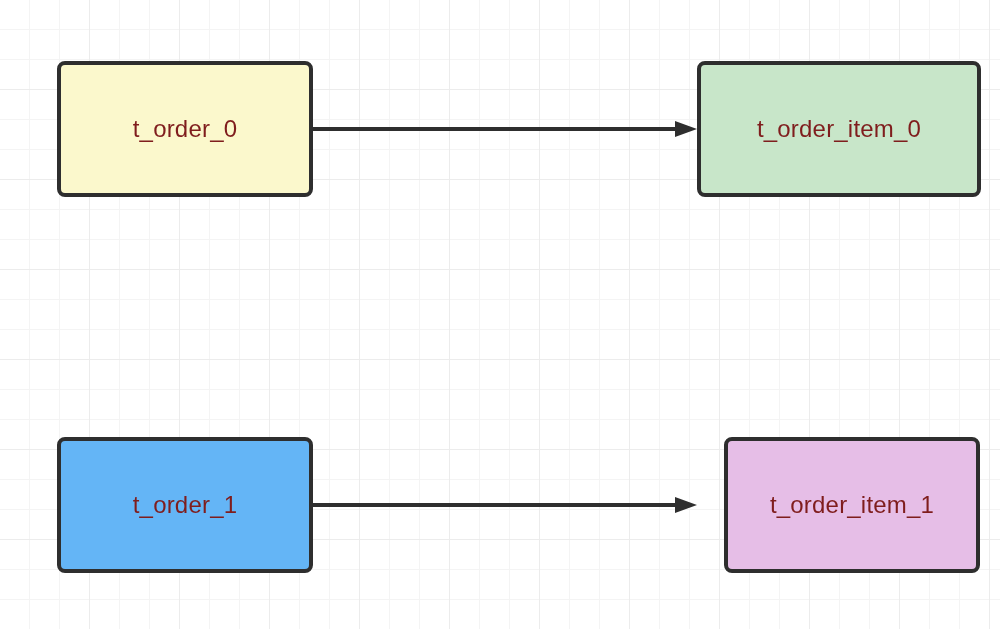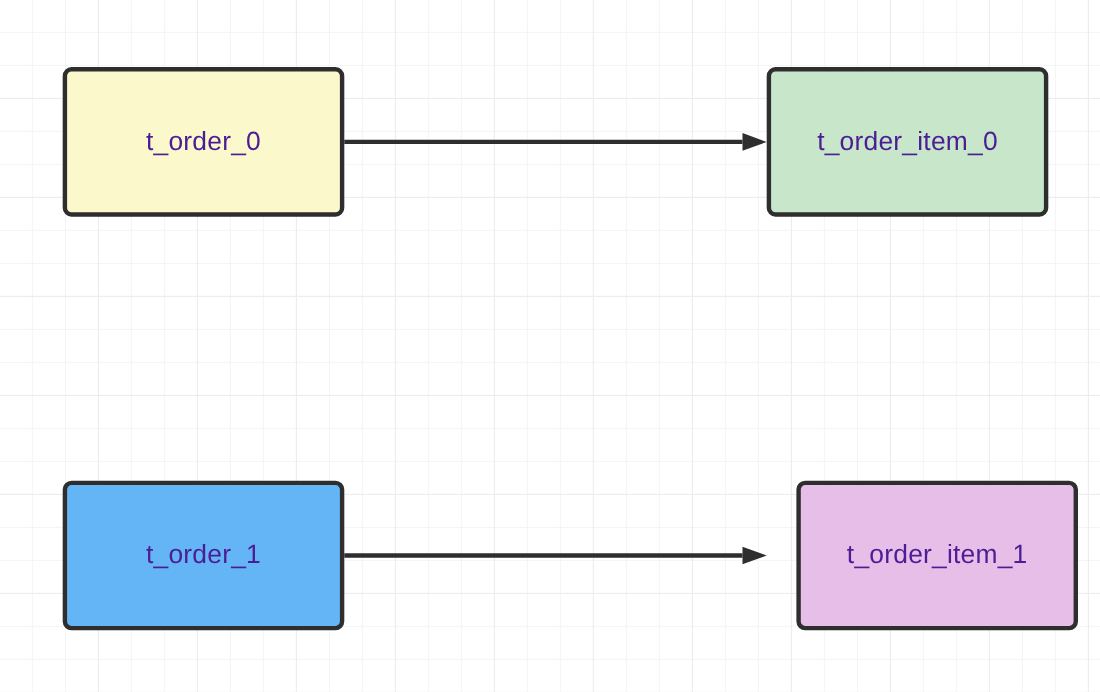--- a/index.html
+++ b/index.html
@@ -34,21 +34,21 @@
   }
 
   .node {
     position: absolute;
     box-sizing: border-box;
     border: 4px solid #2e2e2e;
     border-radius: 8px;
     display: flex;
     align-items: center;
     justify-content: center;
-    color: #4c1d95;
+    color: #7f1d1d;
     font-size: 24px;
     font-weight: 400;
     letter-spacing: 0.2px;
     line-height: 1;
     user-select: none;
   }
 
   .node-label {
     display: block;
     white-space: nowrap;
@@ -82,21 +82,21 @@
 
   <svg class="edge" style="left:300px; top:486px;" width="410" height="40" viewBox="0 0 410 40">
     <line class="edge-line" x1="13" y1="19" x2="375" y2="19"></line>
     <polygon class="edge-head" points="397,19 375,11 375,27"></polygon>
   </svg>
 
   <div class="node" style="left:57px; top:61px; width:256px; height:136px; background:#fbf8cc;">
     <span class="node-label">t_order_0</span>
   </div>
 
-  <div class="node" style="left:697px; top:61px; width:256px; height:136px; background:#c8e6c9;justify-content:center;">
+  <div class="node" style="left:697px; top:61px; width:284px; height:136px; background:#c8e6c9;justify-content:center;">
     <span class="node-label">t_order_item_0</span>
   </div>
 
   <div class="node" style="left:57px; top:437px; width:256px; height:136px; background:#64b5f6;">
     <span class="node-label">t_order_1</span>
   </div>
 
   <div class="node" style="left:697px; top:437px; width:256px; height:136px; background:#e6bee7;margin-left:27px;">
     <span class="node-label">t_order_item_1</span>
   </div>

